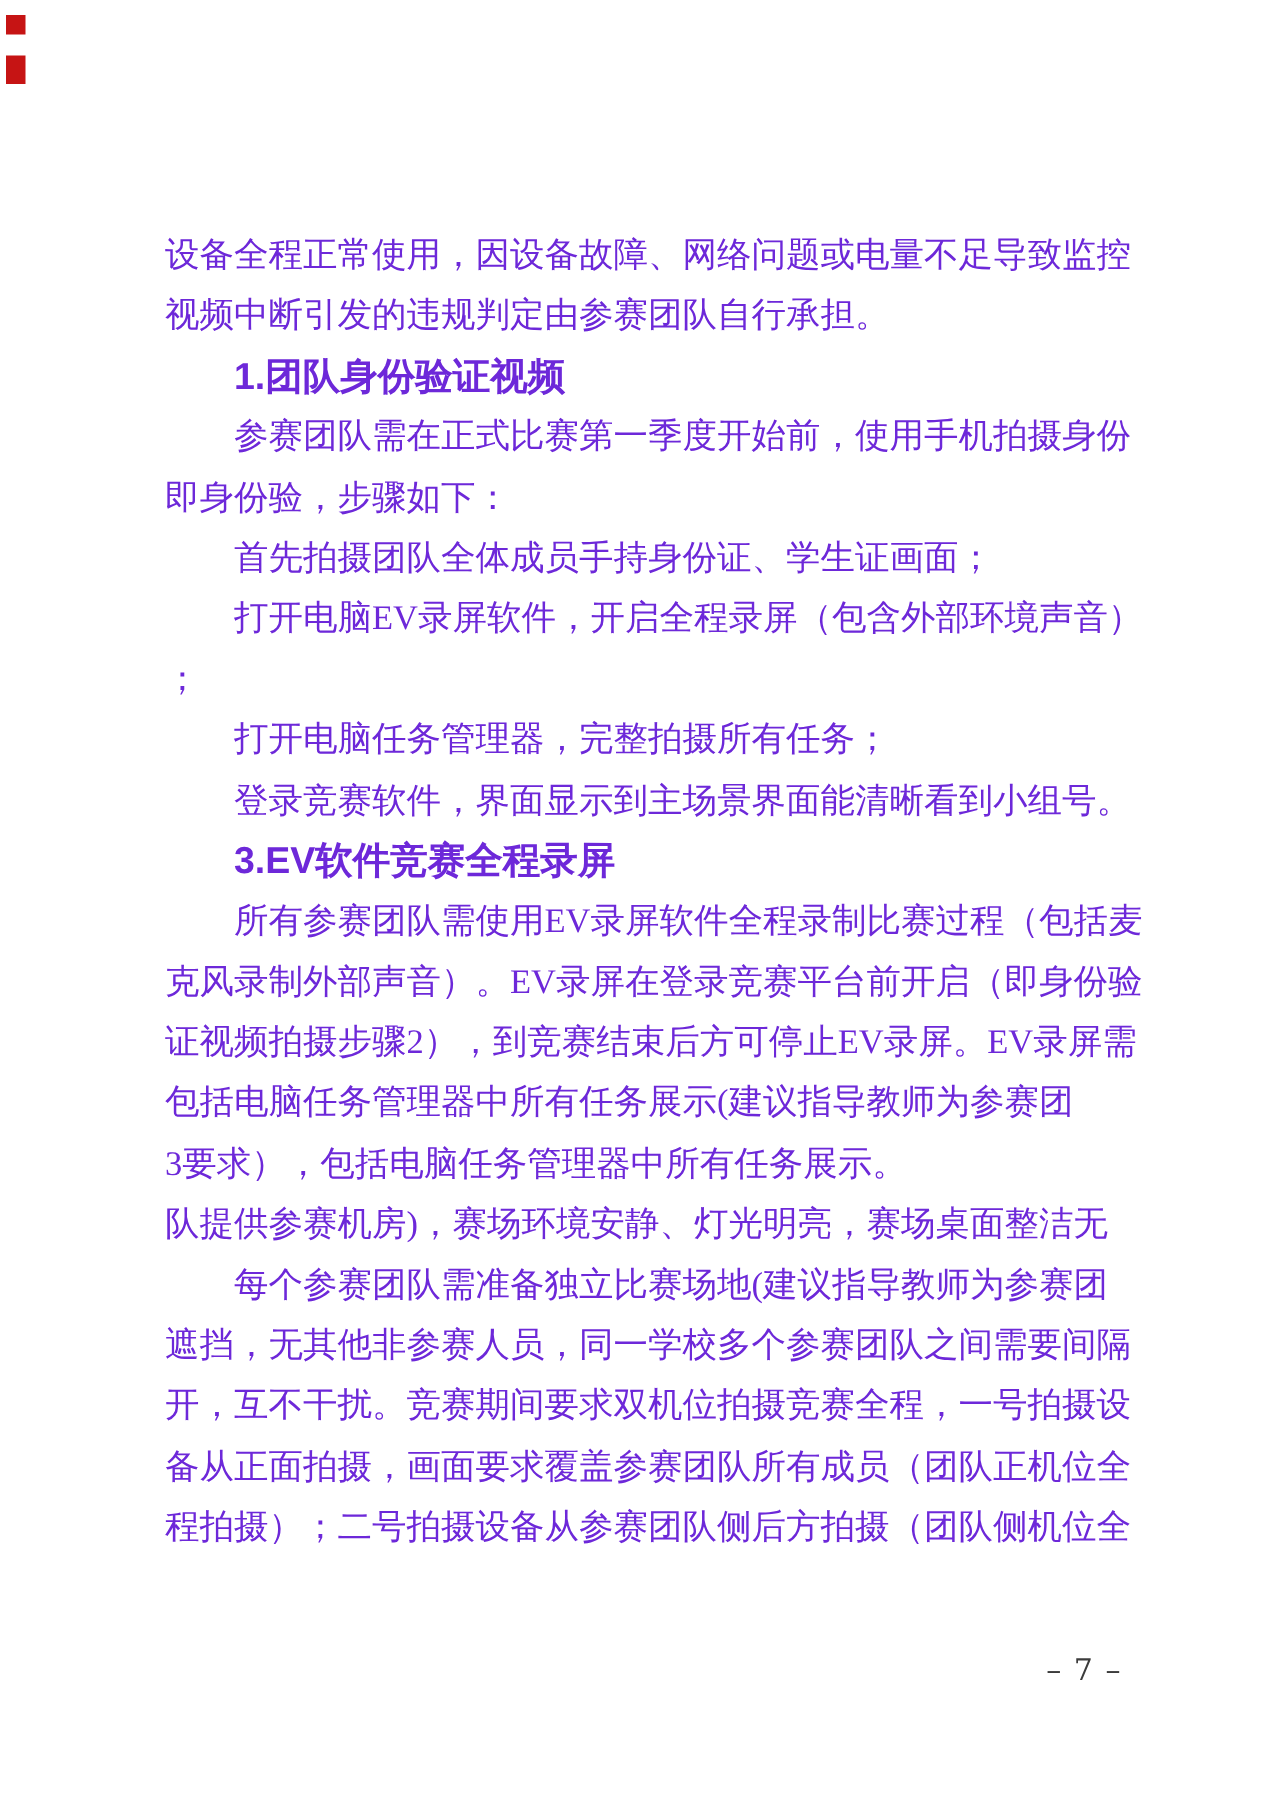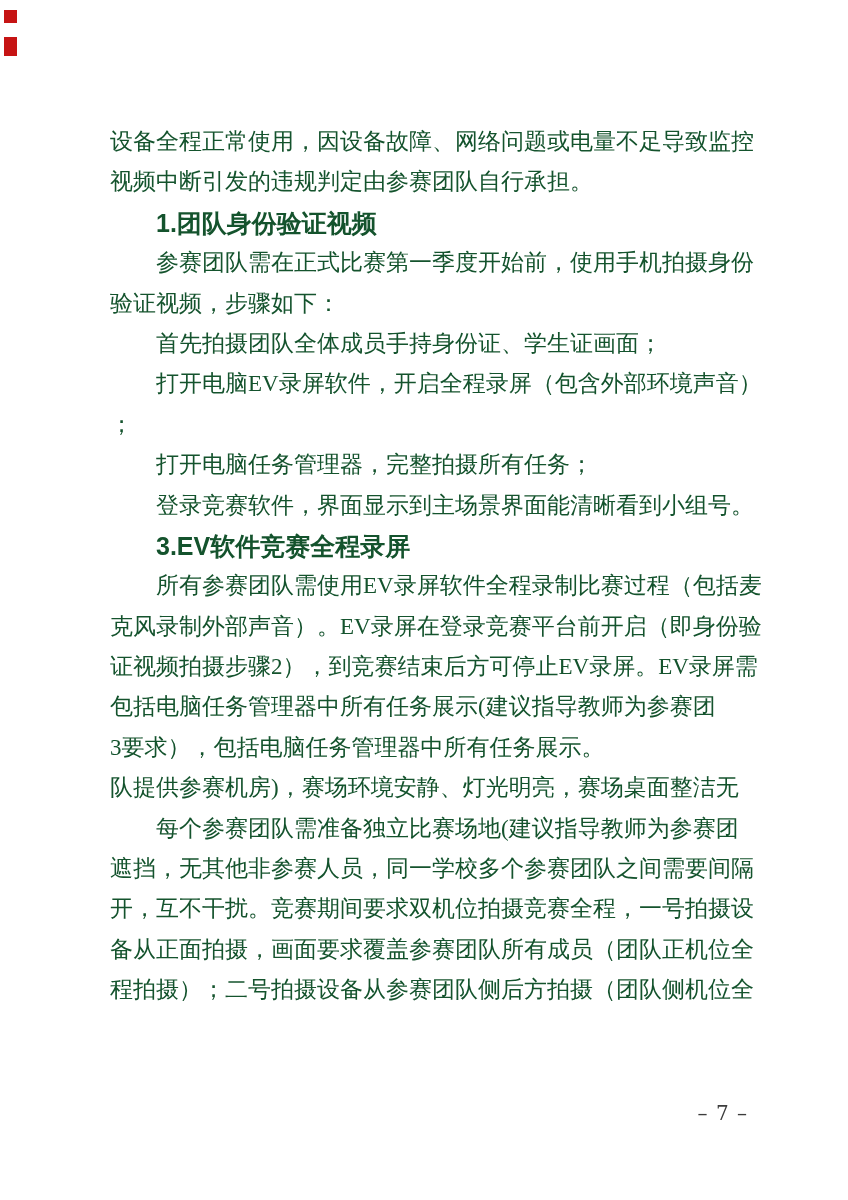--- a/index.html
+++ b/index.html
@@ -52,26 +52,26 @@
     font-family: "DejaVu Serif", "Liberation Serif", serif;
     letter-spacing: 1px;
   }
 </style>
 </head>
 <body style="background: rgb(255, 255, 255);">
 
 <div class="red-mark m1" style="background: rgb(198, 20, 20);"></div>
 <div class="red-mark m2" style="background: rgb(198, 20, 20);"></div>
 
-<div class="doc-body" style="color: #14532d;">
+<div class="doc-body" style="color: #6d28d9; margin-top: 28px;">
     <div class="line">设备全程正常使用，因设备故障、网络问题或电量不足导致监控</div>
     <div class="line">视频中断引发的违规判定由参赛团队自行承担。</div>
     <div class="line indent heading">1.团队身份验证视频</div>
     <div class="line indent">参赛团队需在正式比赛第一季度开始前，使用手机拍摄身份</div>
-    <div class="line">验证视频，步骤如下：</div>
+    <div class="line">即身份验，步骤如下：</div>
     <div class="line indent">首先拍摄团队全体成员手持身份证、学生证画面；</div>
     <div class="line indent">打开电脑EV录屏软件，开启全程录屏（包含外部环境声音）</div>
     <div class="line">；</div>
     <div class="line indent">打开电脑任务管理器，完整拍摄所有任务；</div>
     <div class="line indent">登录竞赛软件，界面显示到主场景界面能清晰看到小组号。</div>
     <div class="line indent heading">3.EV软件竞赛全程录屏</div>
     <div class="line indent">所有参赛团队需使用EV录屏软件全程录制比赛过程（包括麦</div>
     <div class="line">克风录制外部声音）。EV录屏在登录竞赛平台前开启（即身份验</div>
     <div class="line">证视频拍摄步骤2），到竞赛结束后方可停止EV录屏。EV录屏需</div>
     <div class="line">包括电脑任务管理器中所有任务展示(建议指导教师为参赛团</div>

